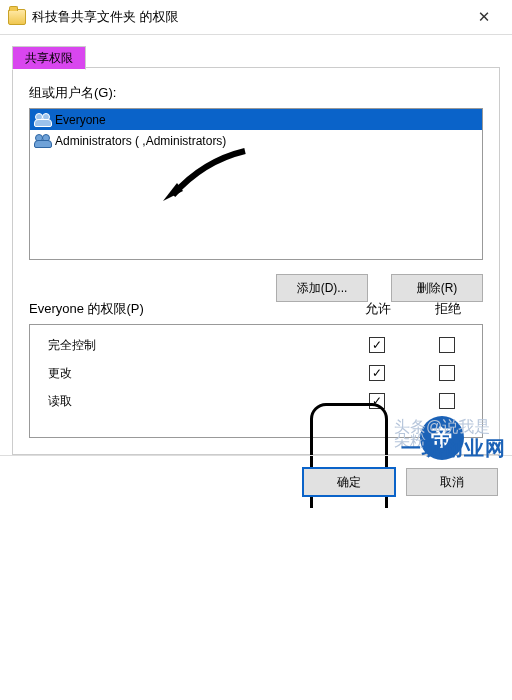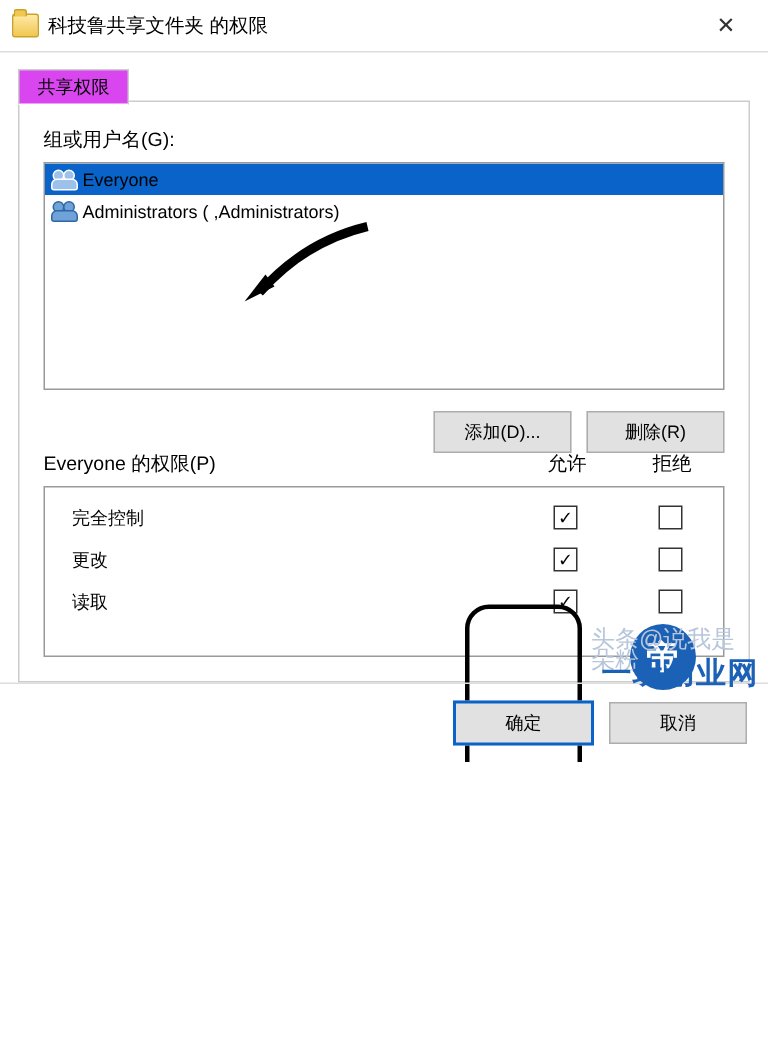--- a/index.html
+++ b/index.html
@@ -16,21 +16,21 @@
 .listbox{border:1px solid #999;height:150px;background:#fff;overflow:hidden}
 .row{display:flex;align-items:center;height:19px;padding:1px 4px;font-size:12px}
 .row.sel{background:#0a63c9;color:#000000}
 .grp-ico{width:18px;height:14px;margin-right:3px;display:inline-block;position:relative}
 .grp-ico span{position:absolute;width:6px;height:6px;background:#6fa2d8;border:1px solid #2f66a3;border-radius:50%}
 .grp-ico span:nth-child(1){left:1px;top:0}
 .grp-ico span:nth-child(2){left:8px;top:0}
 .grp-ico::after{content:"";position:absolute;left:0;bottom:0;width:16px;height:6px;background:#6fa2d8;border:1px solid #2f66a3;border-radius:4px 4px 2px 2px}
 .row.sel .grp-ico span,.row.sel .grp-ico::after{background:#9cc2ec;border-color:#fff}
 .arrow{position:absolute;left:150px;top:75px;pointer-events:none}
-.btnrow{display:flex;justify-content:flex-end;gap:10px;margin-top:14px}
+.btnrow{display:flex;justify-content:flex-end;gap:23px;margin-top:14px}
 .btn{min-width:90px;height:26px;border:1px solid #adadad;background:#e1e1e1;font-size:12px;display:flex;align-items:center;justify-content:center}
 .permlabel{margin-top:18px;font-size:13px}
 .permhead{display:flex;align-items:center;margin-top:-20px}
 .permhead .permlabel{flex:1;margin-top:18px}
 .hdr{width:70px;text-align:center;font-size:13px;margin-top:18px}
 .permlist{border:1px solid #999;flex:1;margin-top:6px;padding:6px 0}
 .perm-row{display:flex;align-items:center;height:28px}
 .perm-name{flex:1;padding-left:18px;font-size:12px}
 .chkcell{width:70px;display:flex;justify-content:center}
 .chk{width:14px;height:14px;border:1px solid #333;background:#fff;display:flex;align-items:center;justify-content:center;font-size:12px;line-height:1}

